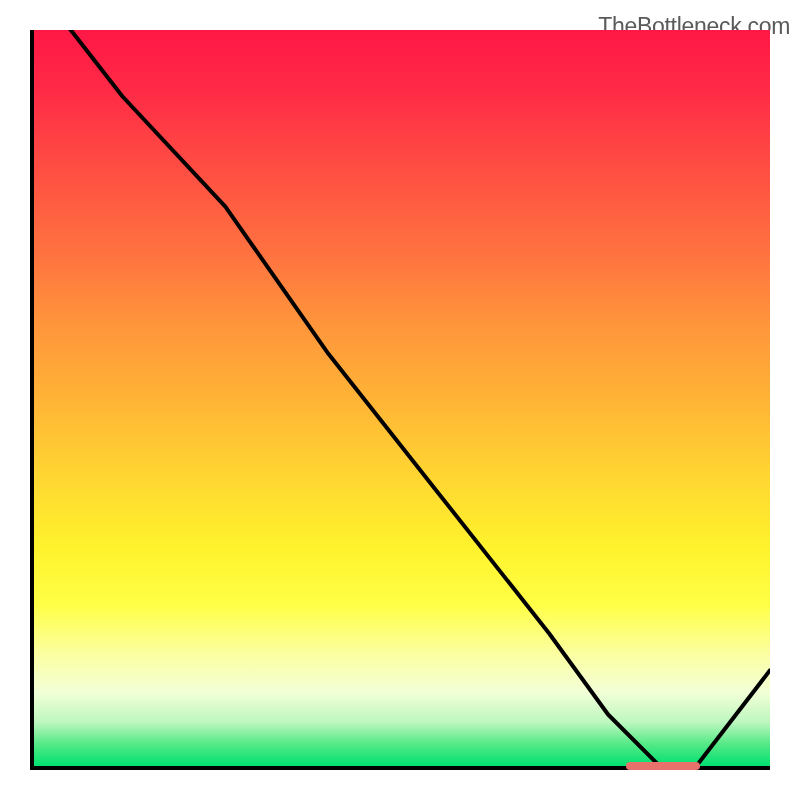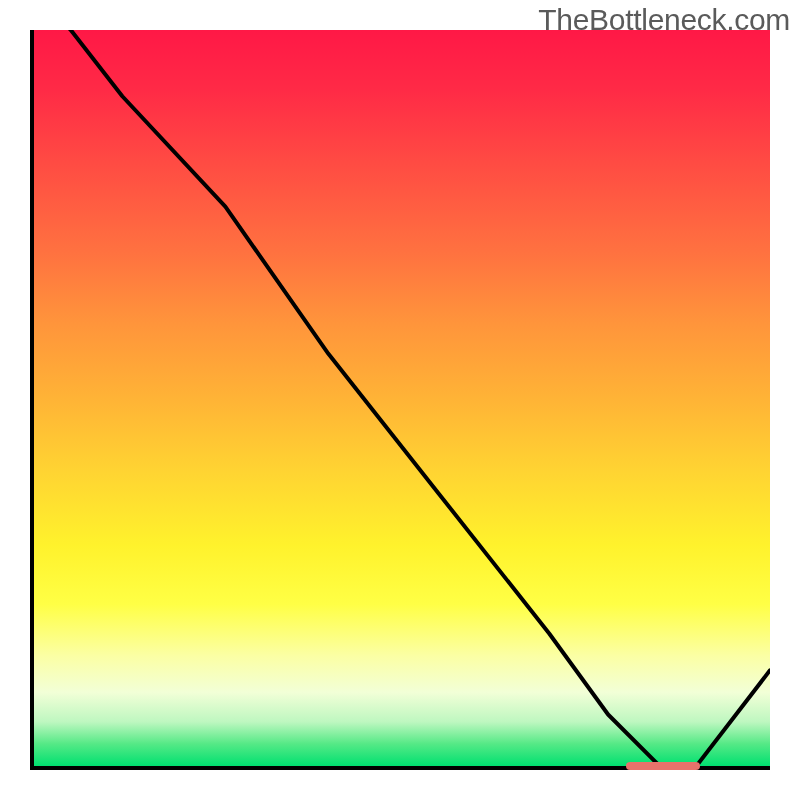--- a/index.html
+++ b/index.html
@@ -1,17 +1,17 @@
 <!DOCTYPE html>
 <html><head>
 <meta charset="utf-8">
 <style>
   * { margin: 0; padding: 0; box-sizing: border-box; }
   body { width: 800px; height: 800px; font-family: Arial, sans-serif; position: relative; background: #fff; }
-  .watermark { position: absolute; top: 3px; right: 10px; font-size: 30px; font-weight: 500; color: #5a5a5a; letter-spacing: -0.3px; }
+  .watermark { position: absolute; top: 13px; right: 10px; font-size: 23px; font-weight: 500; color: #5a5a5a; letter-spacing: -0.3px; }
   .plot-area { position: absolute; left: 30px; top: 30px; width: 740px; height: 740px; border: 4.5px solid #000; border-top: none; border-right: none; }
   .gradient-bg { position: absolute; left: 0; top: 0; width: 100%; height: 100%;
     background: linear-gradient(to bottom,
       #ff1846 0%,
       #ff2a46 8%,
       #ff4b43 18%,
       #ff7140 30%,
       #ff953b 40%,
       #ffb336 50%,
       #ffd432 60%,

